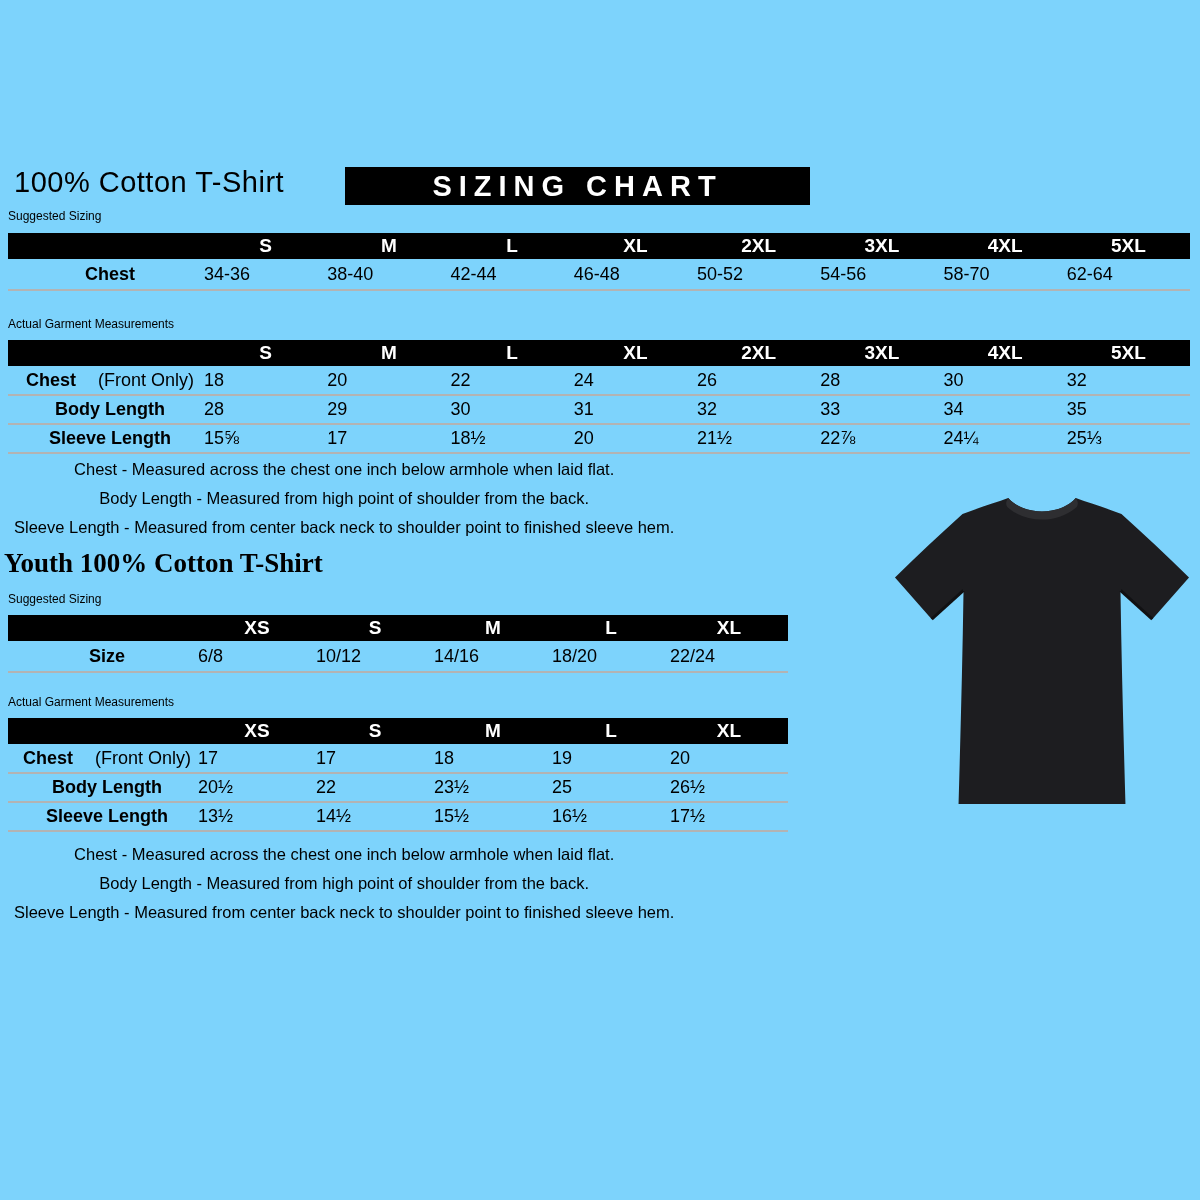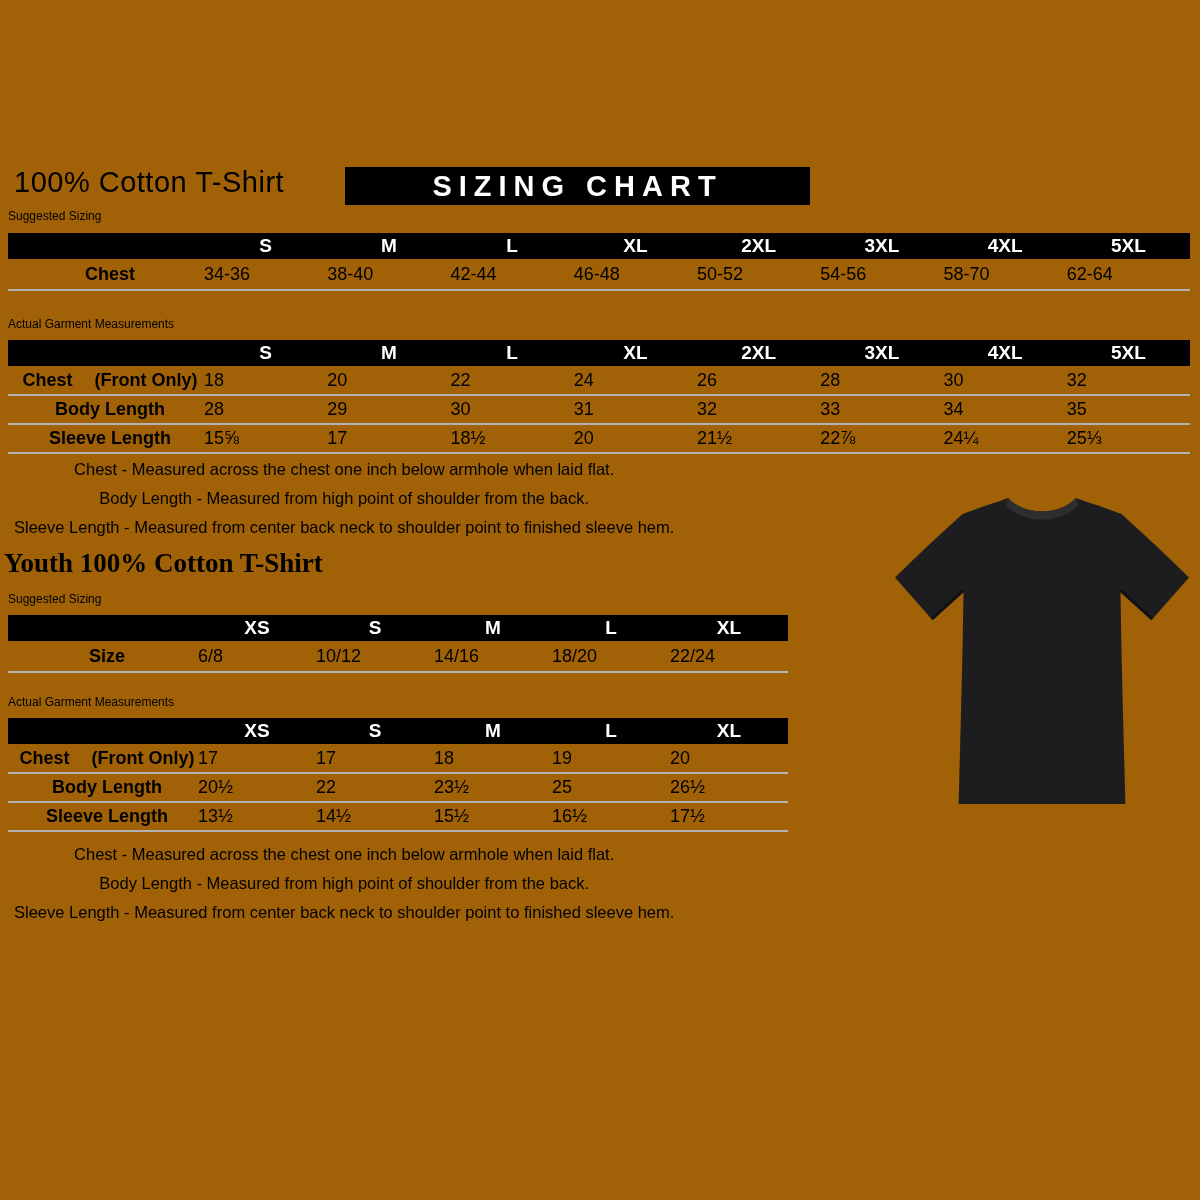--- a/index.html
+++ b/index.html
@@ -2,21 +2,21 @@
 <html><head>
 <meta charset="utf-8">
 <style>
   * { margin:0; padding:0; box-sizing:border-box; }
   html,body { background:#fff; }
   body {
     width:1200px; height:1200px;
     font-family:"Liberation Sans","DejaVu Sans",sans-serif;
     color:#000;
   }
-  .page { position:relative; width:1200px; height:1200px; overflow:hidden; background:#a16207; }
+  .page { position:relative; width:1200px; height:1200px; overflow:hidden; background:#7dd3fc; }
   .abs { position:absolute; }
 
   .adult-title { left:14px; top:166px; font-size:29px; font-weight:400; letter-spacing:0.5px; }
   .banner {
     left:345px; top:167px; width:465px; height:38px;
     background:#000; color:#fff;
     display:flex; align-items:center; justify-content:center;
   }
   .banner span { font-size:29px; font-weight:bold; letter-spacing:7px; }
 
@@ -35,21 +35,21 @@
   col.labcol-adult { width:196px; }
   col.labcol-youth { width:190px; }
 
   tr.head { background:#000; color:#fff; height:26px; }
   tr.head th { font-size:19px; font-weight:bold; text-align:center; padding:0; }
 
   tr.row { height:29px; }
   tr.row td { border-bottom:2px solid #b3b3b3; font-size:18px; text-align:left; padding:0; }
   tr.row td.labcell { text-align:center; padding-left:8px; }
   tr.row td.labcell b { font-weight:bold; }
-  .suffix { margin-left:22px; font-weight:700; }
+  .suffix { margin-left:22px; font-weight:400; }
   tr.row-tall { height:31px; }
 
   .notes p { font-size:16.5px; line-height:20px; margin-bottom:9px; white-space:nowrap;text-align:center; }
   .notes-adult { left:14px; top:459px; }
   .notes-youth { left:14px; top:844px; }
 
   .youth-title { left:4px; top:548px; font-size:27px; font-weight:bold;font-family:Liberation Serif, serif; }
 
   .tshirt { left:893px; top:477px; width:298px; height:345px; }
 </style>

